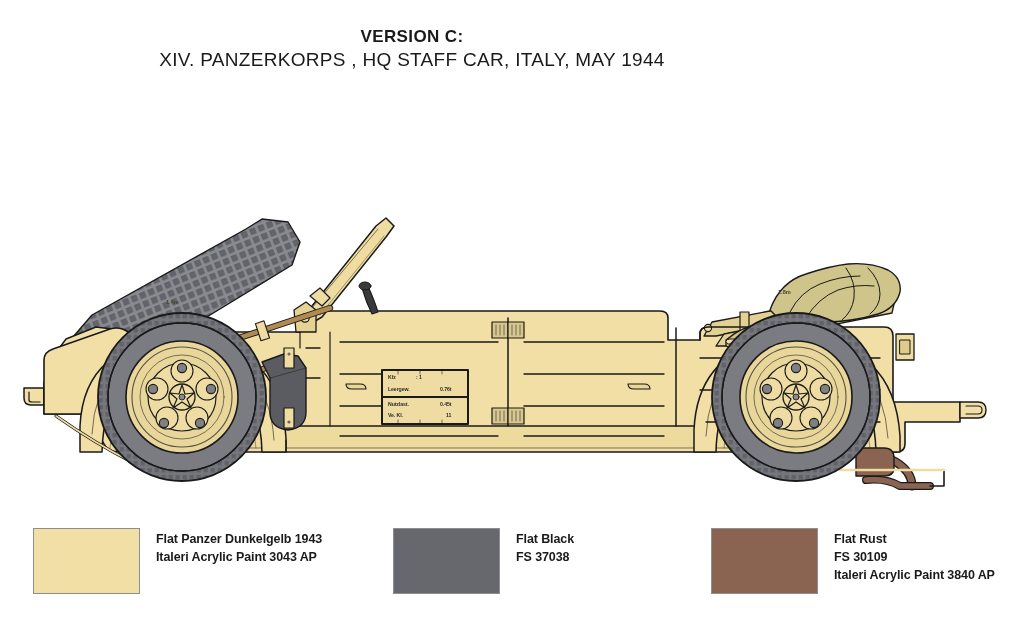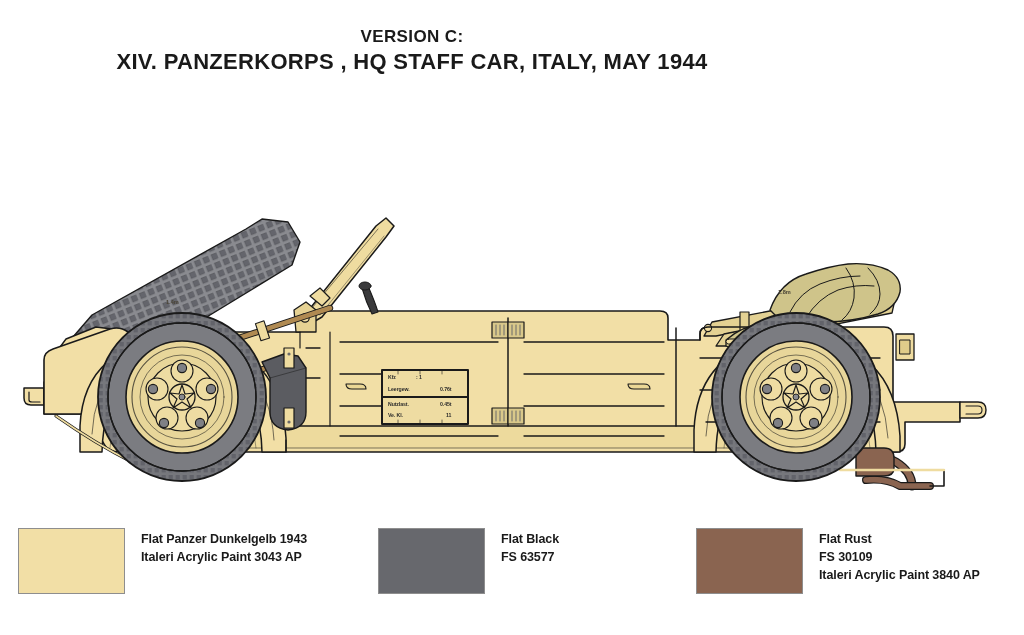--- a/index.html
+++ b/index.html
@@ -26,22 +26,22 @@
     text-align: center;
     line-height: 1.30;
   }
   #title-line-1 {
     font-size: 17px;
     font-weight: bold;
     letter-spacing: 0.4px;
     display: block;
   }
   #title-line-2 {
-    font-size: 22px;
-    font-weight: bold;
+    font-size: 19px;
+    font-weight: normal;
     letter-spacing: 0.3px;
     display: block;
   }
 
   
   #illustration {
     position: absolute;
     top: 96px;
     left: 0;
     width: 1024px;
@@ -50,21 +50,21 @@
   #illustration svg { display: block; }
 
   
   #paint-legend {
     position: absolute;
     left: 0;
     top: 528px;
     width: 1024px;
     height: 90px;
     display: flex;
-    padding-left: 18px;
+    padding-left: 33px;
     box-sizing: border-box;
   }
   .paint-entry {
     display: flex;
     align-items: flex-start;
   }
   .paint-entry.e0 { width: 360px; }
   .paint-entry.e1 { width: 318px; }
   .paint-entry.e2 { width: 276px; }
 
@@ -453,21 +453,21 @@
     <div class="paint-text">
       <div>Flat Panzer Dunkelgelb 1943</div>
       <div>Italeri Acrylic Paint 3043 AP</div>
     </div>
   </div>
 
   <div class="paint-entry e1">
     <div class="swatch" style="background:#67686D;"></div>
     <div class="paint-text">
       <div>Flat Black</div>
-      <div>FS 63577</div>
+      <div>FS 37038</div>
     </div>
   </div>
 
   <div class="paint-entry e2">
     <div class="swatch" style="background:#8A6450;"></div>
     <div class="paint-text">
       <div>Flat Rust</div>
       <div>FS 30109</div>
       <div>Italeri Acrylic Paint 3840 AP</div>
     </div>

